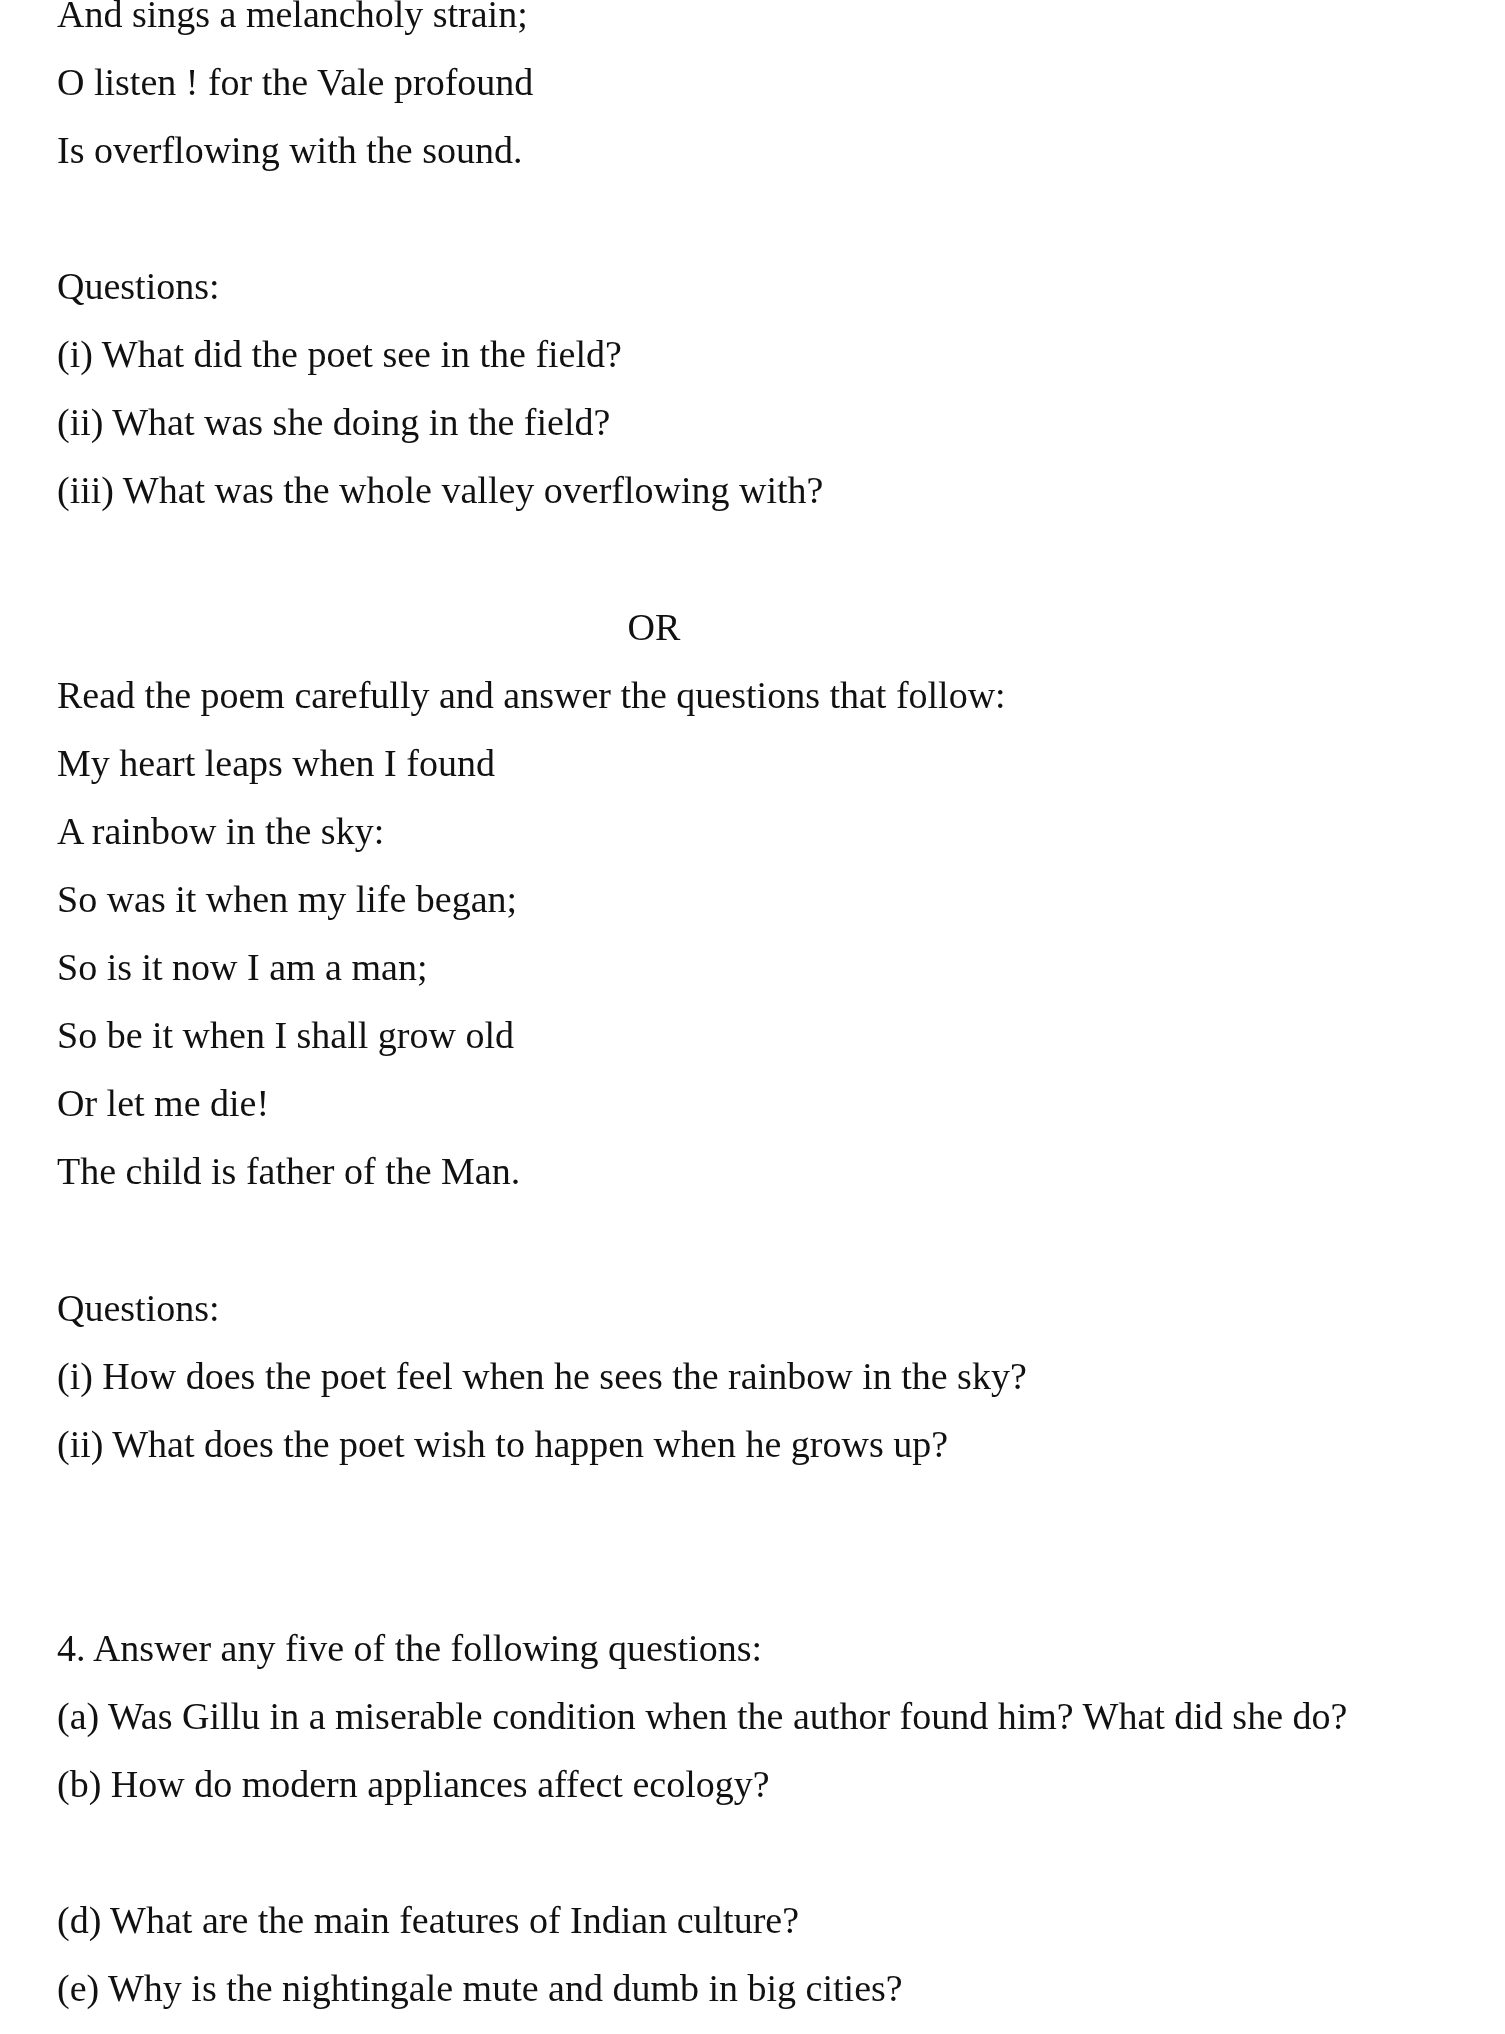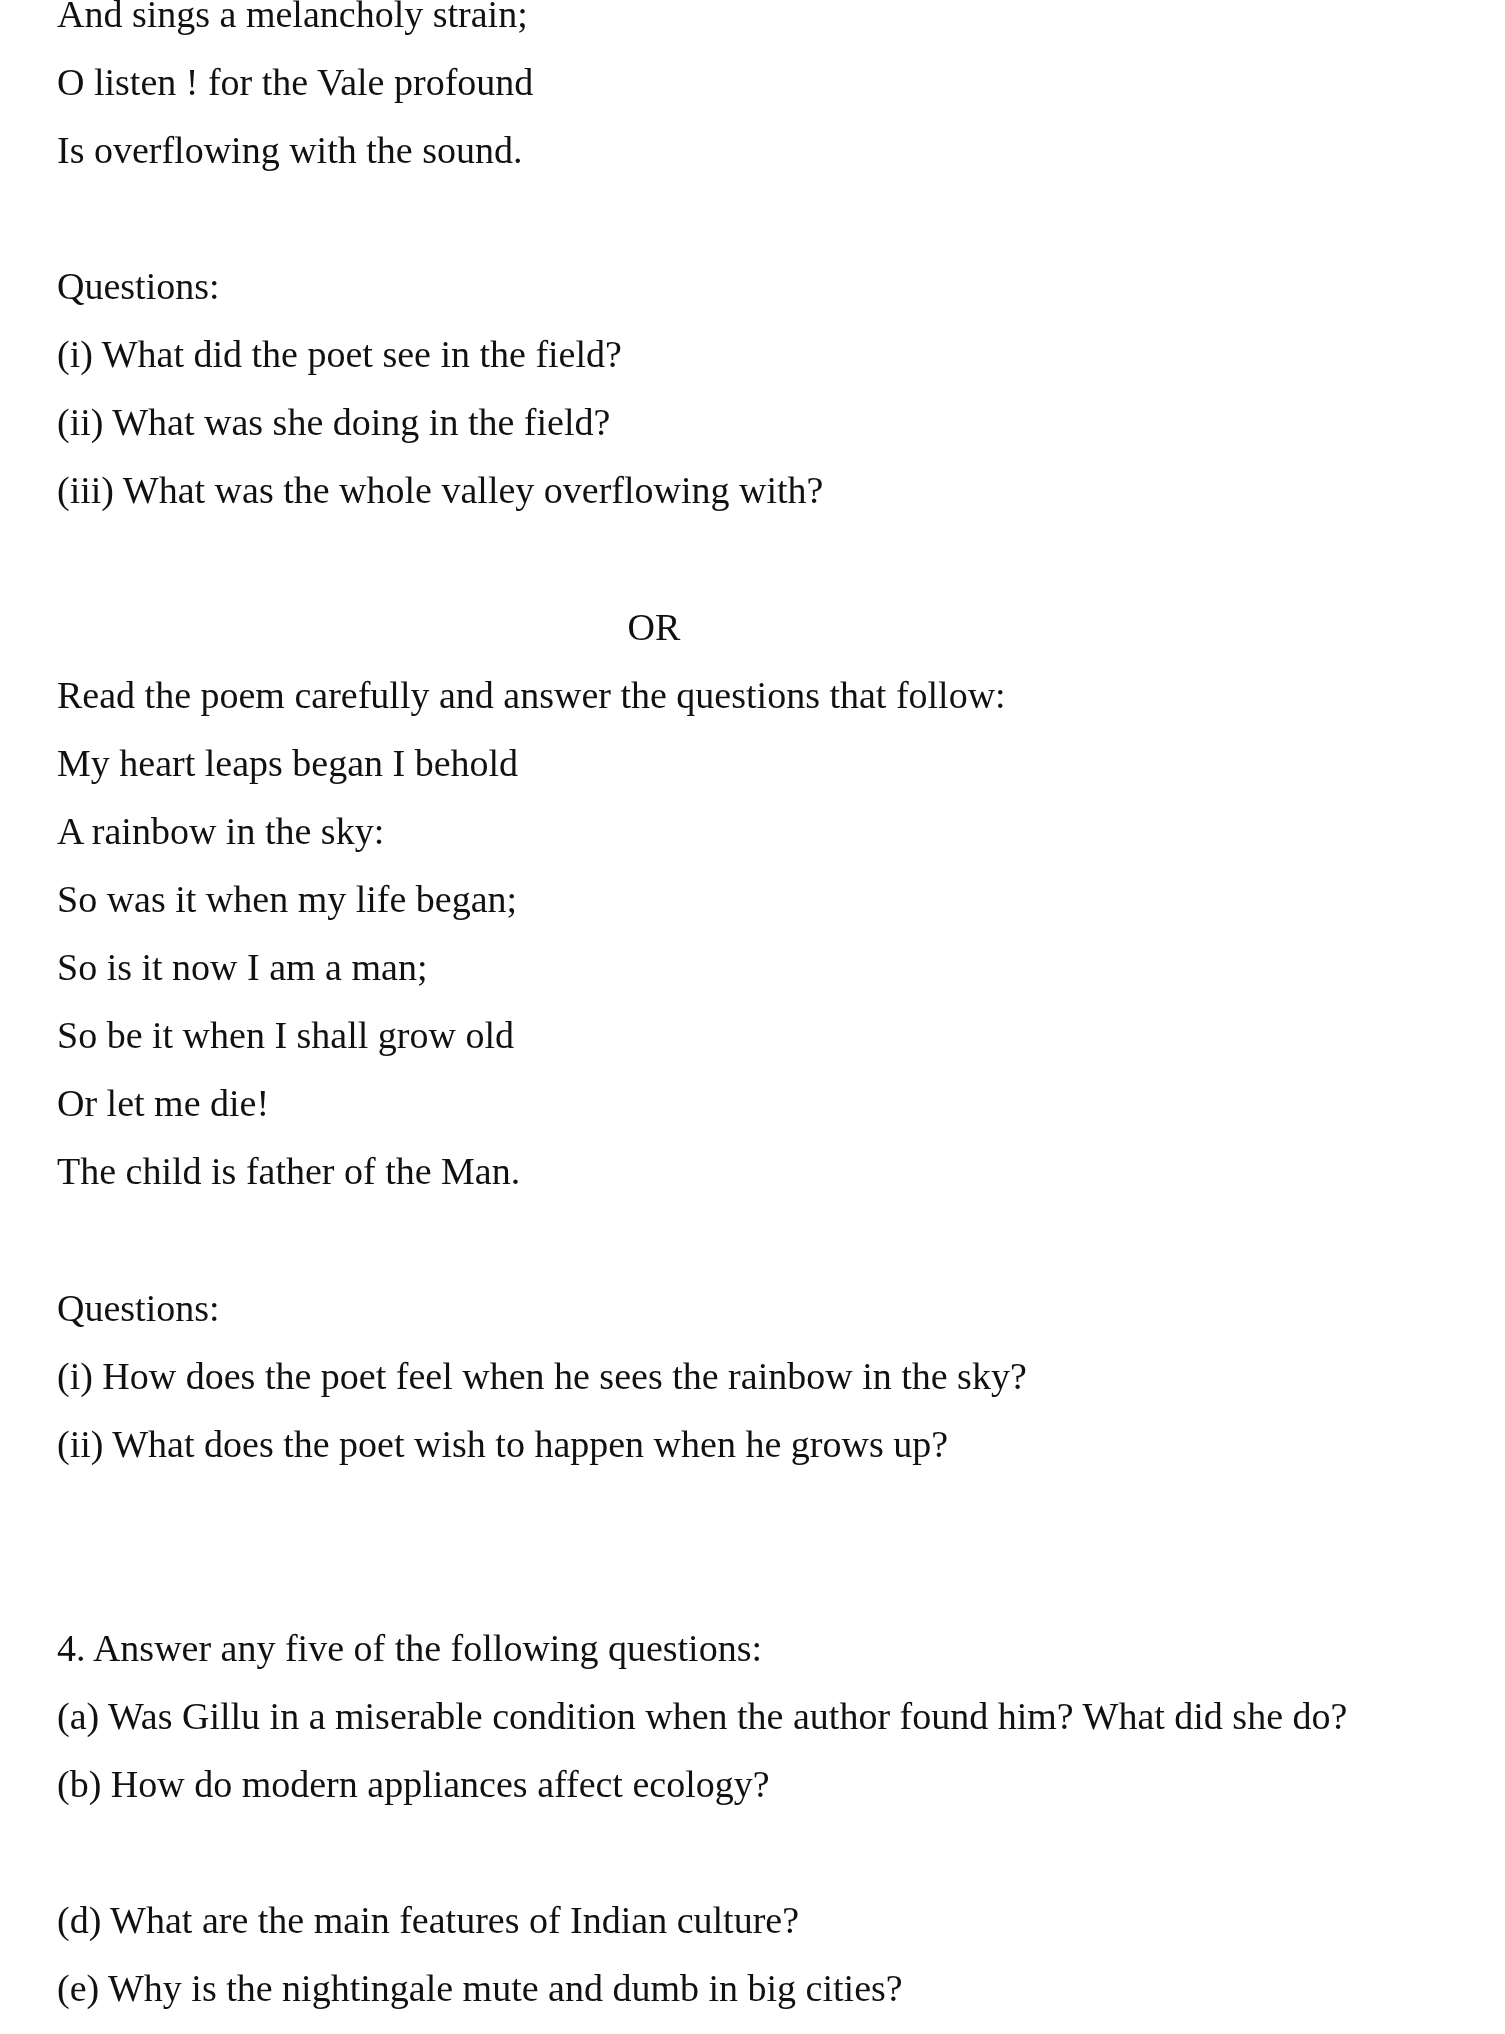--- a/index.html
+++ b/index.html
@@ -49,21 +49,21 @@
   <div class="line" style="top:131px">Is overflowing with the sound.</div>
 
   <div class="line" style="top:267px">Questions:</div>
   <div class="line" style="top:335px">(i) What did the poet see in the field?</div>
   <div class="line" style="top:403px">(ii) What was she doing in the field?</div>
   <div class="line" style="top:471px">(iii) What was the whole valley overflowing with?</div>
 
   <div class="line center" style="top:608px">OR</div>
 
   <div class="line" style="top:676px">Read the poem carefully and answer the questions that follow:</div>
-  <div class="line" style="top:744px">My heart leaps began I behold</div>
+  <div class="line" style="top:744px">My heart leaps when I found</div>
   <div class="line" style="top:812px">A rainbow in the sky:</div>
   <div class="line" style="top:880px">So was it when my life began;</div>
   <div class="line" style="top:948px">So is it now I am a man;</div>
   <div class="line" style="top:1016px">So be it when I shall grow old</div>
   <div class="line" style="top:1084px">Or let me die!</div>
   <div class="line" style="top:1152px">The child is father of the Man.</div>
 
   <div class="line" style="top:1289px">Questions:</div>
   <div class="line" style="top:1357px">(i) How does the poet feel when he sees the rainbow in the sky?</div>
   <div class="line" style="top:1425px">(ii) What does the poet wish to happen when he grows up?</div>

